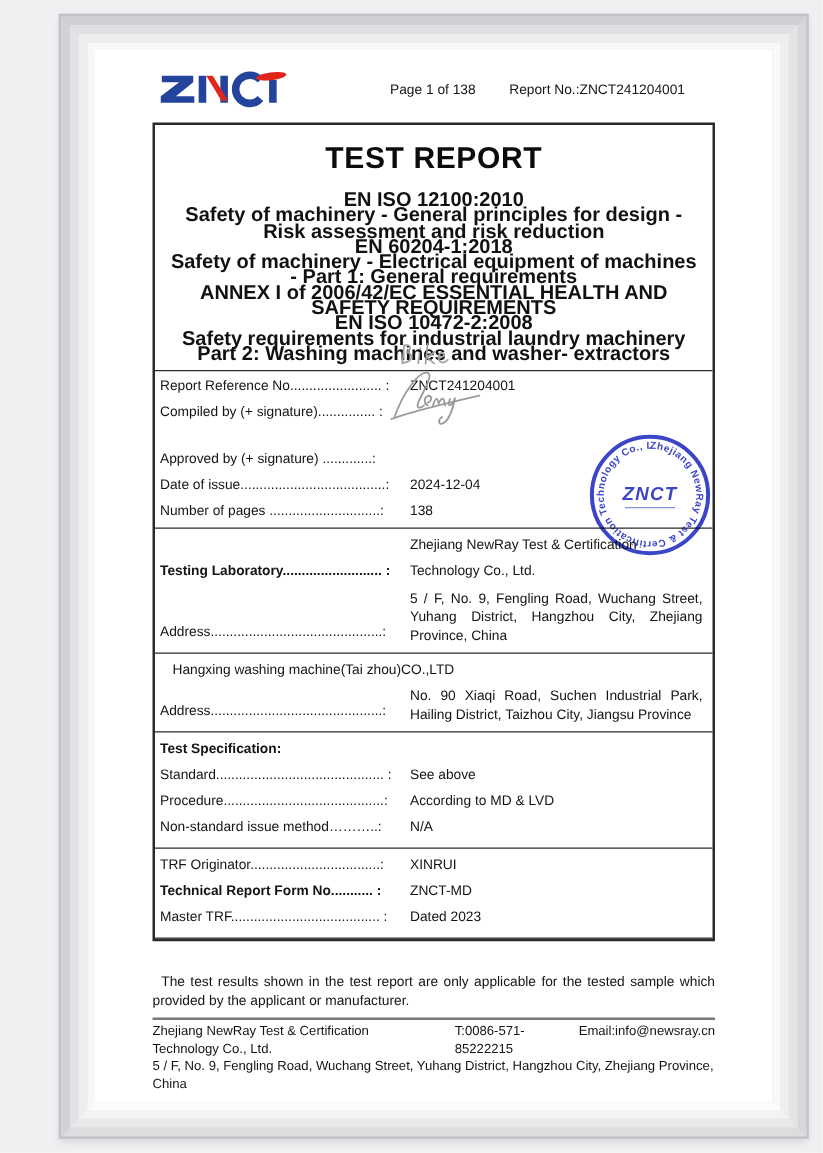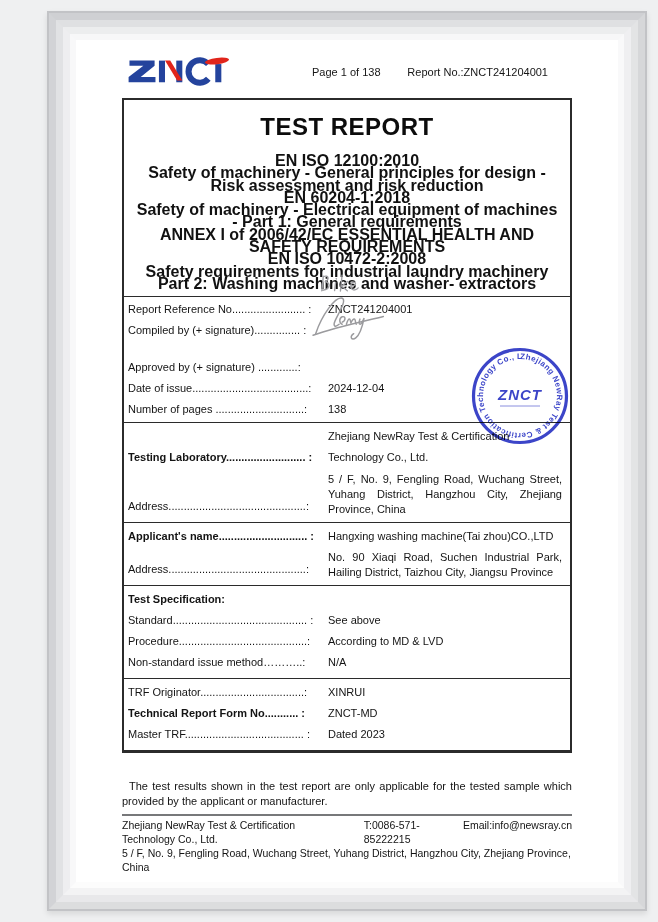--- a/index.html
+++ b/index.html
@@ -155,21 +155,20 @@
               <span class="val">Zhejiang NewRay Test &amp; Certification Technology Co., Ltd.</span>
             </div>
             <div class="row justify">
               <span class="lbl">Address.............................................:</span>
               <span class="val">5 / F, No. 9, Fengling Road, Wuchang Street, Yuhang District, Hangzhou City, Zhejiang Province, China</span>
             </div>
           </div>
 
           <div class="sec rows pad">
             <div class="row bold">
-              <span class="lbl">Applicant's name............................. :</span>
               <span class="val">Hangxing washing machine(Tai zhou)CO.,LTD</span>
             </div>
             <div class="row justify">
               <span class="lbl">Address.............................................:</span>
               <span class="val">No. 90 Xiaqi Road, Suchen Industrial Park, Hailing District, Taizhou City, Jiangsu Province</span>
             </div>
           </div>
 
           <div class="sec rows pad">
             <div class="row bold">

